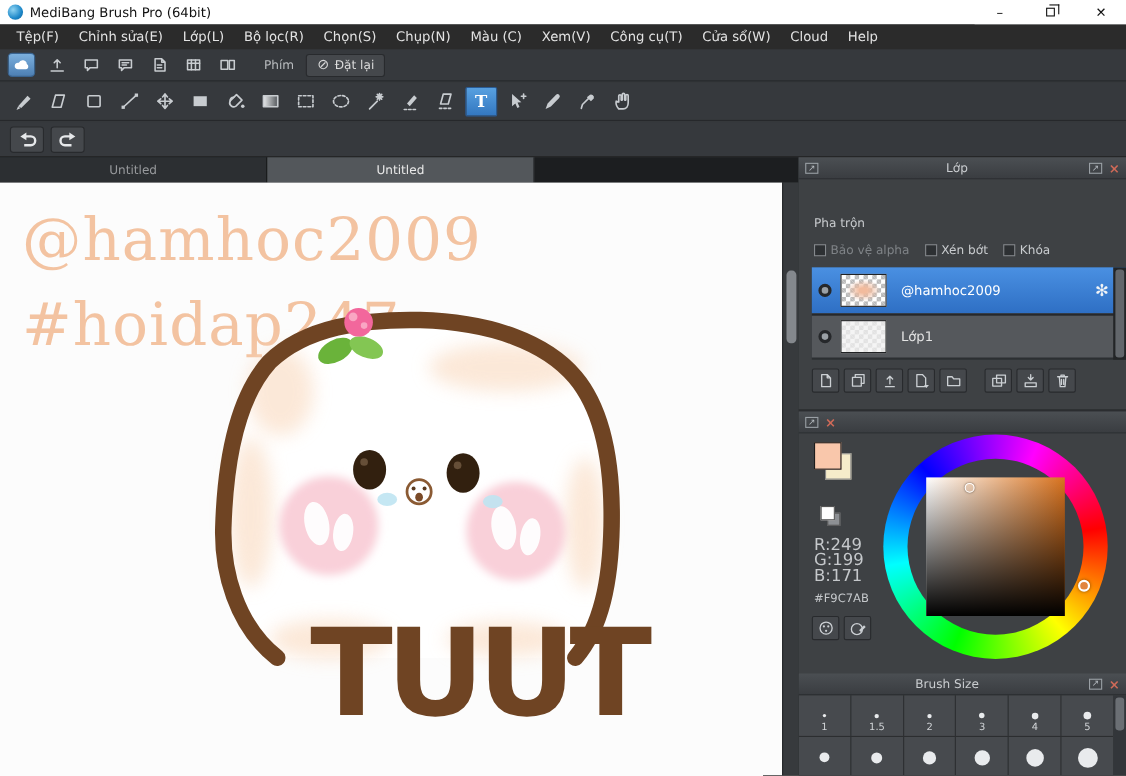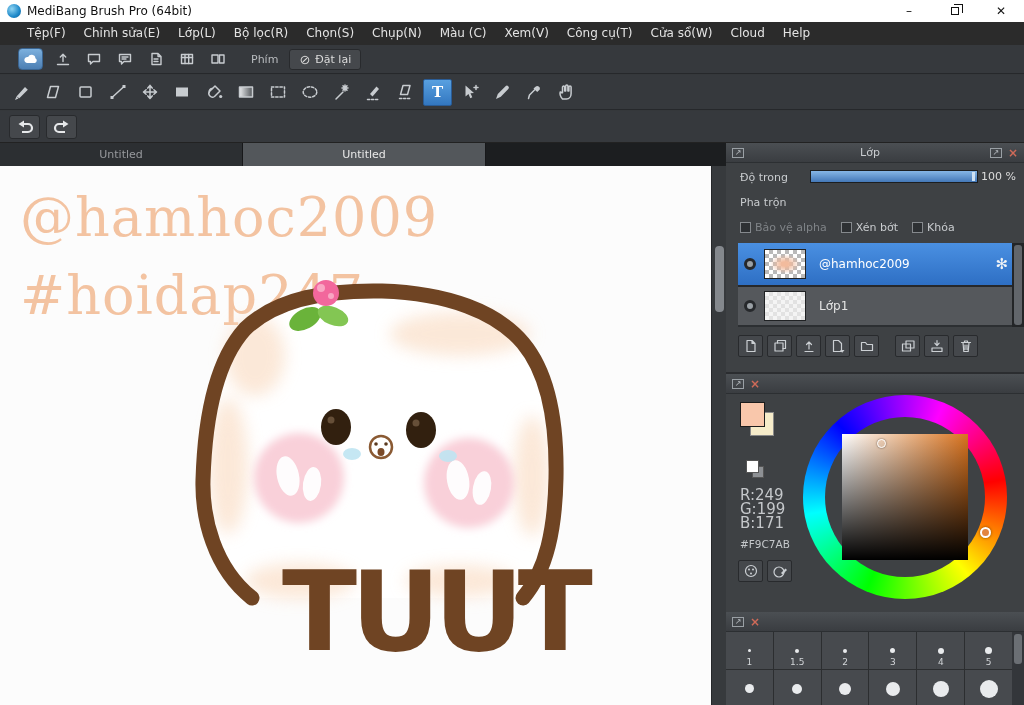--- a/index.html
+++ b/index.html
@@ -12,26 +12,26 @@
 .app-logo{width:14px;height:14px;margin:0 6px 0 7px;border-radius:50%;
   background:radial-gradient(circle at 35% 35%,#8fd4f2,#1d88c9 60%,#0e5f95)}
 .win-title{font-size:12px;color:#111}
 .wincontrols{margin-left:auto;display:flex;height:100%}
 .winbtn{width:46px;height:100%;border:0;background:#fff;font-size:12px;color:#111;
   display:flex;align-items:center;justify-content:center;font-family:inherit;cursor:pointer}
 .maxbox{width:8px;height:8px;border:1px solid #111;position:relative;background:#fff}
 .maxbox::before{content:"";position:absolute;left:2px;top:-4px;width:8px;height:8px;border:1px solid #111;border-left:0;border-bottom:0}
 
 
-.menubar{position:absolute;top:22px;left:0;width:100%;height:23px;background:#2b2b2b;display:flex;align-items:center;padding:0 18px}
+.menubar{position:absolute;top:22px;left:0;width:100%;height:23px;background:#2b2b2b;display:flex;align-items:center;padding:0 6px}
 .menu-item{padding:0 9px;color:#e3e3e3;font-size:12px;line-height:23px;cursor:default;white-space:nowrap}
 
 
 .quickbar{position:absolute;top:45px;left:0;width:100%;height:29px;background:#36393d;border-bottom:1px solid #26282b;
-  display:flex;align-items:center;padding:0 18px;gap:3px}
+  display:flex;align-items:center;padding:0 7px;gap:3px}
 .qbtn{width:28px;height:24px;background:transparent;border:0;display:flex;align-items:center;justify-content:center;cursor:pointer}
 .qbtn-cloud{background:linear-gradient(#7cb0de,#4d7fb3);border:1px solid #3a6490;border-radius:4px;width:25px;height:22px;margin-right:3px}
 .qi{width:18px;height:16px;stroke:#c8ccd0;fill:none;stroke-width:1.4;stroke-linecap:round;stroke-linejoin:round}
 .qi .fw{fill:#fff;stroke:none}
 .phim-label{color:#b9bcbf;font-size:11px;margin:0 8px 0 16px}
 .reset-btn{height:21px;display:flex;align-items:center;gap:5px;background:#45484c;border:1px solid #282a2d;border-radius:3px;
   color:#dcdcdc;font-size:11px;padding:0 9px;cursor:pointer;font-family:inherit}
 .reset-glyph{font-size:13px;color:#d8d8d8;line-height:1}
 
 
@@ -416,25 +416,20 @@
 
   <div class="dock">
 
     <section class="panel panel-lop">
       <div class="panel-title">
         <span class="pt-popout">↗</span>
         <span class="pt-label">Lớp</span>
         <span class="pt-popout">↗</span>
         <span class="pt-close">×</span>
       </div>
-      <div class="row-opacity">
-        <span class="lbl">Độ trong</span>
-        <div class="opacity-slider"></div>
-        <span class="opacity-value">100 %</span>
-      </div>
       <div class="row-blend">
         <span class="lbl">Pha trộn</span>
       </div>
       <div class="checks">
         <label class="check dim">
             <span class="checkbox"></span>
             <span>Bảo vệ alpha</span>
           </label>
         <label class="check">
             <span class="checkbox"></span>
@@ -542,20 +537,21 @@
       </div>
       <div class="ring"></div>
       <div class="svbox">
         <span class="sv-ind"></span>
       </div>
       <span class="hue-ind"></span>
     </section>
 
     <section class="panel panel-brush">
       <div class="panel-title">
+        <span class="pt-label">Brush Size</span>
         <span class="pt-popout">↗</span>
         <span class="pt-close">×</span>
       </div>
       <div class="brush-grid">
         <div class="bcell bc1">
             <span class="bdot"></span>
             <span class="blabel">1</span>
           </div>
         <div class="bcell bc2">
             <span class="bdot"></span>

